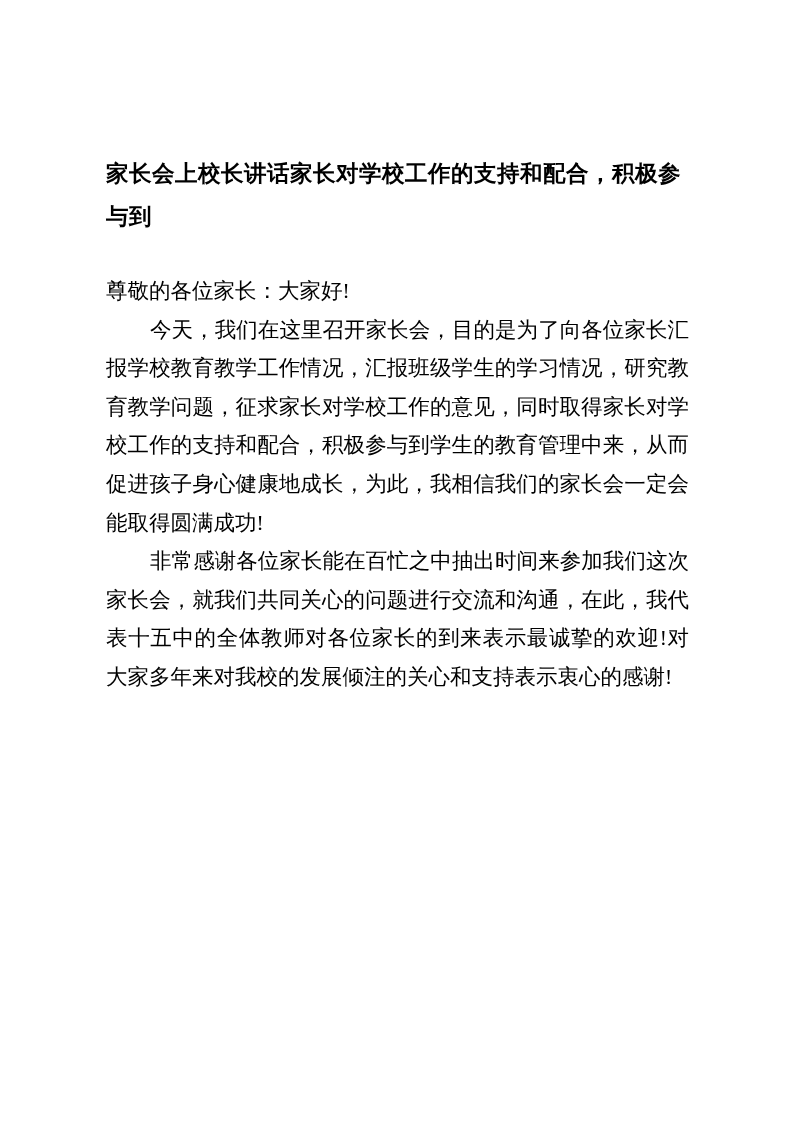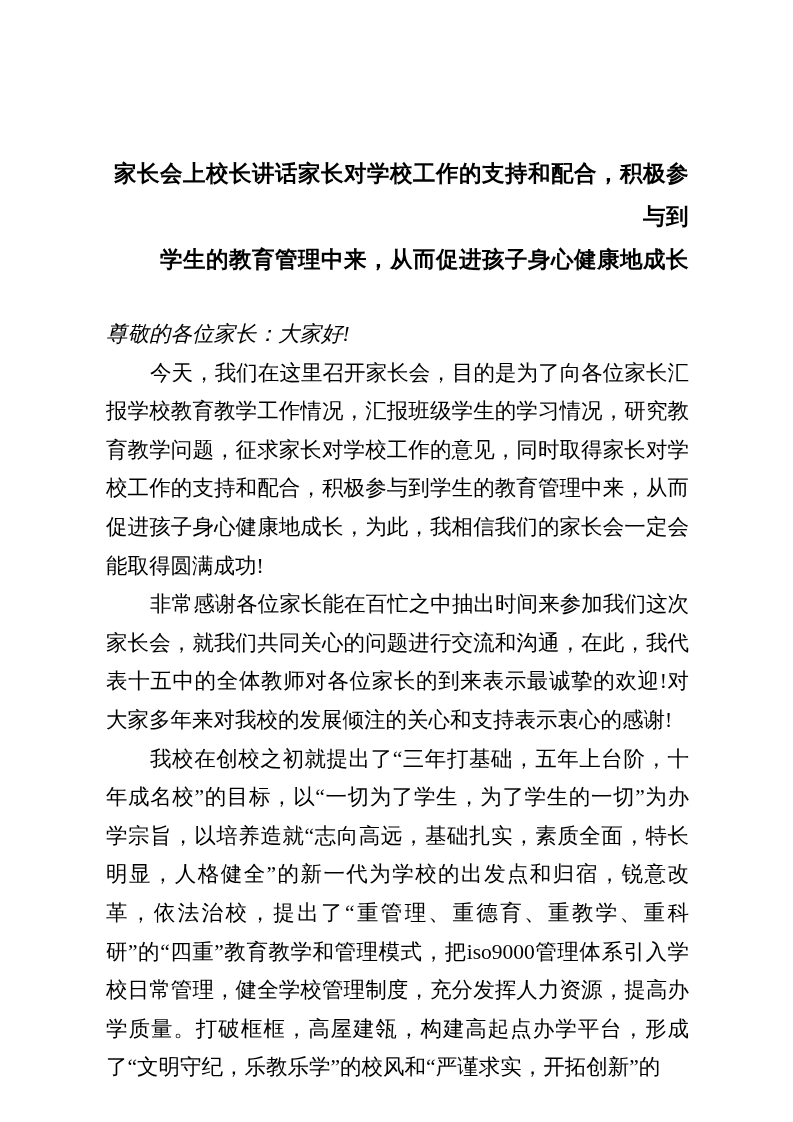--- a/index.html
+++ b/index.html
@@ -18,49 +18,46 @@
     box-sizing: border-box;
     width: 793px;
     height: 1122px;
     padding: 152px 104px 0 106px;
     background: #ffffff;
   }
   .doc-title {
     font-weight: 700;
     font-size: 22.5px;
     line-height: 43px;
-    text-align: right;
+    text-align: left;
     letter-spacing: 0.5px;
   }
   .doc-body {
     margin-top: 34px;
     font-size: 21.5px;
     line-height: 38.6px;
     text-align: justify;
     text-justify: inter-ideograph;
   }
   .doc-body p {
     margin: 0;
     text-indent: 2.05em;
   }
   .doc-body p.no-indent {
     text-indent: 0;
-    font-style: italic;
   }
 </style>
 </head>
 <body>
 
 <div class="page">
 
   <div class="doc-title">
     <div>家长会上校长讲话家长对学校工作的支持和配合，积极参与到</div>
-    <div>学生的教育管理中来，从而促进孩子身心健康地成长</div>
   </div>
 
   <div class="doc-body">
     <p class="no-indent">尊敬的各位家长：大家好!</p>
     <p>今天，我们在这里召开家长会，目的是为了向各位家长汇报学校教育教学工作情况，汇报班级学生的学习情况，研究教育教学问题，征求家长对学校工作的意见，同时取得家长对学校工作的支持和配合，积极参与到学生的教育管理中来，从而促进孩子身心健康地成长，为此，我相信我们的家长会一定会能取得圆满成功!</p>
     <p>非常感谢各位家长能在百忙之中抽出时间来参加我们这次家长会，就我们共同关心的问题进行交流和沟通，在此，我代表十五中的全体教师对各位家长的到来表示最诚挚的欢迎!对大家多年来对我校的发展倾注的关心和支持表示衷心的感谢!</p>
-    <p>我校在创校之初就提出了“三年打基础，五年上台阶，十年成名校”的目标，以“一切为了学生，为了学生的一切”为办学宗旨，以培养造就“志向高远，基础扎实，素质全面，特长明显，人格健全”的新一代为学校的出发点和归宿，锐意改革，依法治校，提出了“重管理、重德育、重教学、重科研”的“四重”教育教学和管理模式，把iso9000管理体系引入学校日常管理，健全学校管理制度，充分发挥人力资源，提高办学质量。打破框框，高屋建瓴，构建高起点办学平台，形成了“文明守纪，乐教乐学”的校风和“严谨求实，开拓创新”的</p>
   </div>
 
 </div>
 
 </body></html>

